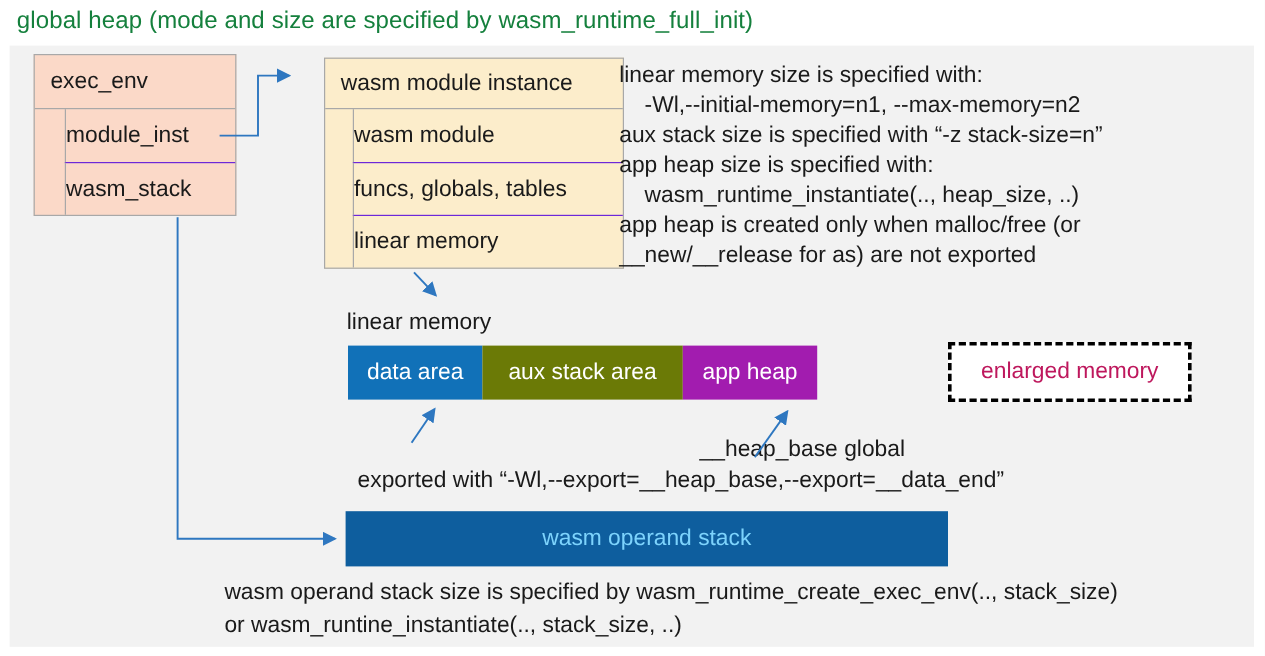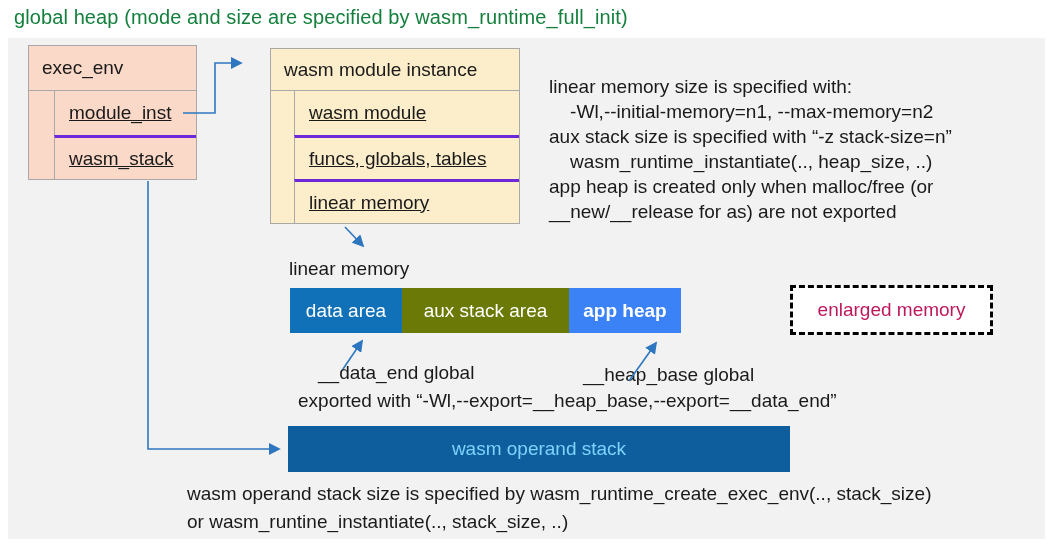--- a/index.html
+++ b/index.html
@@ -18,32 +18,32 @@
   }
   #panel{
     left:8px;top:38px;width:1037px;height:501px;
     background:#f2f2f2;
   }
   
   .tbox{border:1px solid #a8a8a8;box-sizing:border-box;font-size:19px;}
   .tbox .hdr{box-sizing:border-box;display:flex;align-items:center;
     padding-left:13px;border-bottom:1px solid #a8a8a8;}
   .tbox .row{box-sizing:border-box;display:flex;align-items:center;
-    padding-left:14px;border-left:1px solid #a8a8a8;text-decoration:underline;}
-  .tbox .row + .row{border-top:3px solid #6d28d9;}
+    padding-left:0;border-left:1px solid #a8a8a8;}
+  .tbox .row + .row{border-top:1px solid #6d28d9;}
   #exec-env{left:28px;top:45px;width:169px;height:135px;background:#fbd9c8;}
   #exec-env .hdr{height:45px;}
   #exec-env .rows{margin-left:25px;}
   #exec-env .row{height:44px;}
   #module-instance{left:250px;top:48px;width:250px;height:176px;background:#fcedcb;margin-left:20px;}
   #module-instance .hdr{height:42px;}
   #module-instance .rows{margin-left:23px;}
   #module-instance .row{height:44px;}
   
-  #notes{left:549px;top:50px;font-size:19px;line-height:25px;margin-top:24px;}
+  #notes{left:516px;top:50px;font-size:19px;line-height:25px;}
   .note-line{white-space:pre;}
   
   #linmem-label{left:289px;top:258px;font-size:19px;}
   #linmem-bar{left:290px;top:288px;height:45px;display:flex;}
   .seg{height:45px;display:flex;align-items:center;justify-content:center;
     color:#ffffff;font-size:19px;white-space:nowrap;}
   .seg-data{width:112px;}
   .seg-aux{width:167px;}
   .seg-app{width:112px;}
   .seg-libc{width:109px;}
@@ -90,36 +90,36 @@
       <div class="row">wasm module</div>
       <div class="row">funcs, globals, tables</div>
       <div class="row">linear memory</div>
     </div>
   </div>
 
   <div class="abs" id="notes">
     <div class="note-line">linear memory size is specified with:</div>
     <div class="note-line">    -Wl,--initial-memory=n1, --max-memory=n2</div>
     <div class="note-line">aux stack size is specified with “-z stack-size=n”</div>
+    <div class="note-line">app heap size is specified with:</div>
     <div class="note-line">    wasm_runtime_instantiate(.., heap_size, ..)</div>
     <div class="note-line">app heap is created only when malloc/free (or</div>
     <div class="note-line">__new/__release for as) are not exported</div>
   </div>
 
   <div class="abs" id="linmem-label">linear memory</div>
 
   <div class="abs" id="linmem-bar">
     <div class="seg seg-data" style="background-color: rgb(17, 113, 184);">data area</div>
     <div class="seg seg-aux" style="background-color: rgb(107, 122, 6);">aux stack area</div>
-    <div class="seg seg-app" style="background-color: #3b82f6; font-weight: bold;">app heap</div>
+    <div class="seg seg-app" style="background-color: #a21caf;">app heap</div>
   </div>
 
   <div class="abs" id="enlarged" style="color: #be185d;">enlarged memory</div>
 
-  <div class="abs annot" id="annot-data-end">__data_end global</div>
   <div class="abs annot" id="annot-heap-base">__heap_base global</div>
   <div class="abs annot" id="annot-exported">exported with “-Wl,--export=__heap_base,--export=__data_end”</div>
 
   <div class="abs" id="operand-stack" style="background-color: rgb(14, 94, 158);">wasm operand stack</div>
 
   <div class="abs" id="footer">
     <div class="footer-line">wasm operand stack size is specified by wasm_runtime_create_exec_env(.., stack_size)</div>
     <div class="footer-line">or wasm_runtine_instantiate(.., stack_size, ..)</div>
   </div>
 

